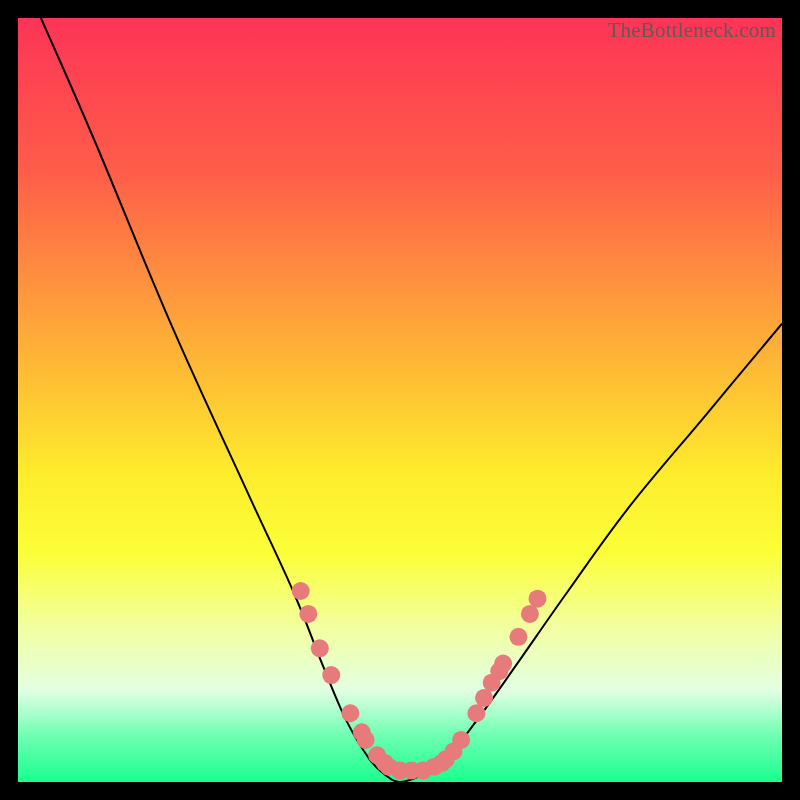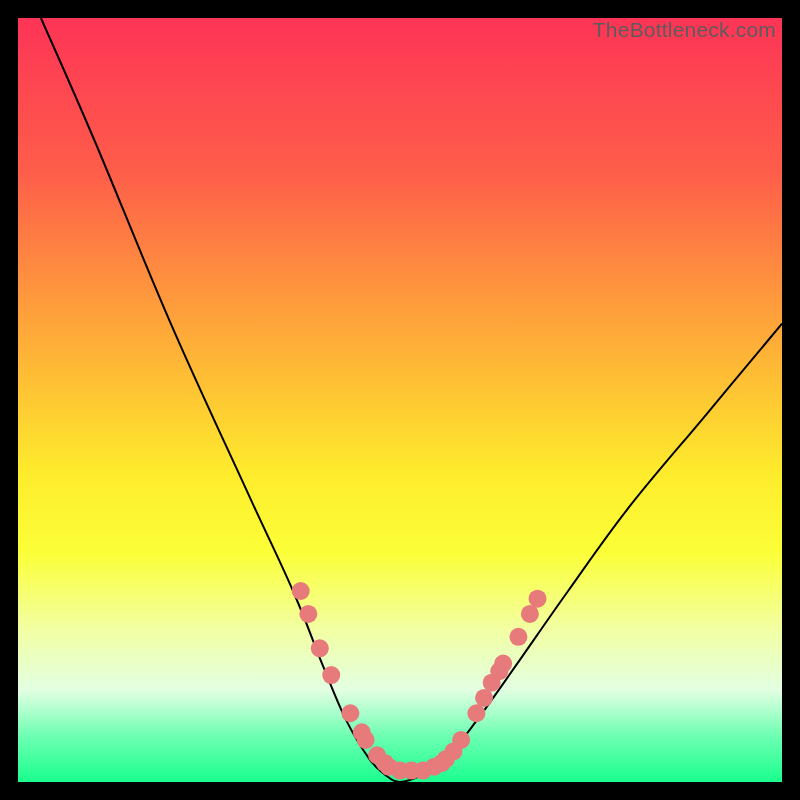--- a/index.html
+++ b/index.html
@@ -35,21 +35,21 @@
       #f2ffa3 80%,
       #e2ffe2 88%,
       #6dffb2 94%,
       #1aff8e 100%
     );
   }
   .watermark {
     position: absolute;
     top: 0px;
     right: 6px;
-    font-family: Liberation Sans, sans-serif;
+    font-family: Liberation Serif, serif;
     font-size: 21px;
     color: #5c5c5c;
     letter-spacing: 0.2px;
     font-weight: 500;
     user-select: none;
   }
   svg {
     position: absolute;
     left: 0;
     top: 0;

